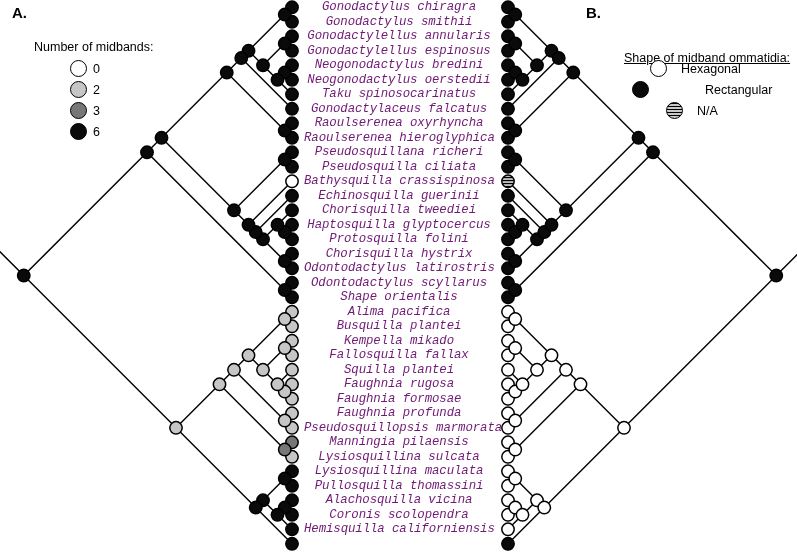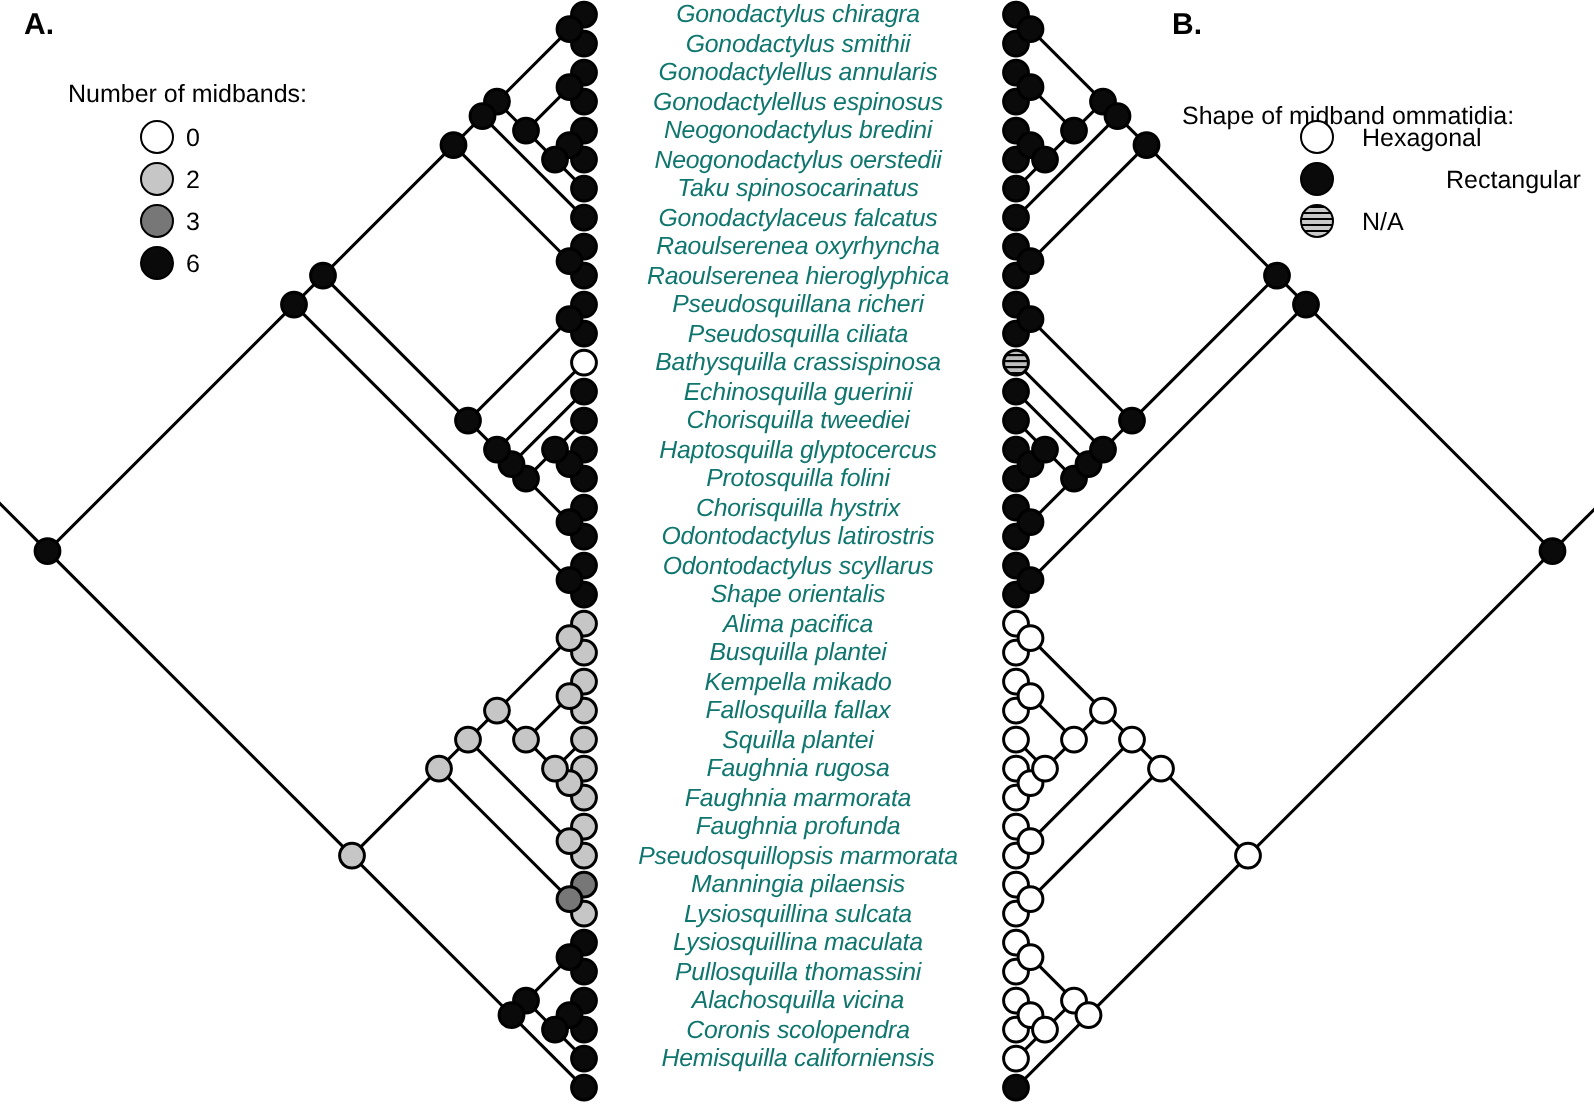--- a/index.html
+++ b/index.html
@@ -25,21 +25,21 @@
   #panel-a-letter { left: 12px; top: 4px; }
   #panel-b-letter { left: 586px; top: 4px; }
 
   .legend-title {
     position: absolute;
     font-size: 12.5px;
     color: #000;
     white-space: nowrap;
   }
   #legend-a-title { left: 34px; top: 40px; }
-  #legend-b-title { left: 591px; top: 51px; }
+  #legend-b-title { left: 624px; top: 51px; text-decoration: underline; }
 
   .legend-row {
     position: absolute;
     display: flex;
     align-items: center;
     gap: 6px;
     font-size: 12.5px;
     color: #000;
     white-space: nowrap;
   }
@@ -62,23 +62,24 @@
     left: 304px;
     top: 0px;
     width: 190px;
     text-align: center;
   }
   .species-name {
     height: 14.5px;
     line-height: 14.5px;
     font-size: 12.4px;
     font-style: italic;
-    color: #0f766e;
+    color: #701a75;
     white-space: nowrap;
     letter-spacing: -0.1px;
+    font-family: Liberation Mono, monospace;
   }
   svg.tree { position: absolute; left: 0; top: 0; }
   .branch { stroke: #000; stroke-width: 1.5px; fill: none; }
   .nodecirc { stroke: #000; stroke-width: 1.5px; }
 </style>
 </head>
 <body>
 
 <div id="page">
 
@@ -102,25 +103,25 @@
     <span>6</span>
   </div>
 
   <div class="panel-letter" id="panel-b-letter">B.</div>
   <div class="legend-title" id="legend-b-title">Shape of midband ommatidia:</div>
 
   <div class="legend-row legend-b-row" style="left:650px; top:60px;">
     <span class="legend-swatch" style="background:#ffffff;"></span>
     <span>Hexagonal</span>
   </div>
-  <div class="legend-row legend-b-row" style="left:650px; top:81px;gap:48px;">
+  <div class="legend-row legend-b-row" style="left:632px; top:81px;gap:48px;">
     <span class="legend-swatch" style="background:#0a0a0a;"></span>
     <span>Rectangular</span>
   </div>
-  <div class="legend-row legend-b-row" style="left:650px; top:102px;">
+  <div class="legend-row legend-b-row" style="left:666px; top:102px;">
     <span class="legend-swatch hatch"></span>
     <span>N/A</span>
   </div>
 
   <svg class="tree" id="tree-svg" width="797" height="552">
       <defs>
         <pattern id="hatchpat" width="4" height="3" patternUnits="userSpaceOnUse">
           <rect width="4" height="3" fill="#bdbdbd"></rect>
           <rect width="4" height="1.1" fill="#000"></rect>
         </pattern>
@@ -448,21 +449,21 @@
       <div class="species-name">Chorisquilla hystrix</div>
       <div class="species-name">Odontodactylus latirostris</div>
       <div class="species-name">Odontodactylus scyllarus</div>
       <div class="species-name">Shape orientalis</div>
       <div class="species-name">Alima pacifica</div>
       <div class="species-name">Busquilla plantei</div>
       <div class="species-name">Kempella mikado</div>
       <div class="species-name">Fallosquilla fallax</div>
       <div class="species-name">Squilla plantei</div>
       <div class="species-name">Faughnia rugosa</div>
-      <div class="species-name">Faughnia marmorata</div>
+      <div class="species-name">Faughnia formosae</div>
       <div class="species-name">Faughnia profunda</div>
       <div class="species-name">Pseudosquillopsis marmorata</div>
       <div class="species-name">Manningia pilaensis</div>
       <div class="species-name">Lysiosquillina sulcata</div>
       <div class="species-name">Lysiosquillina maculata</div>
       <div class="species-name">Pullosquilla thomassini</div>
       <div class="species-name">Alachosquilla vicina</div>
       <div class="species-name">Coronis scolopendra</div>
       <div class="species-name">Hemisquilla californiensis</div>
     </div>

